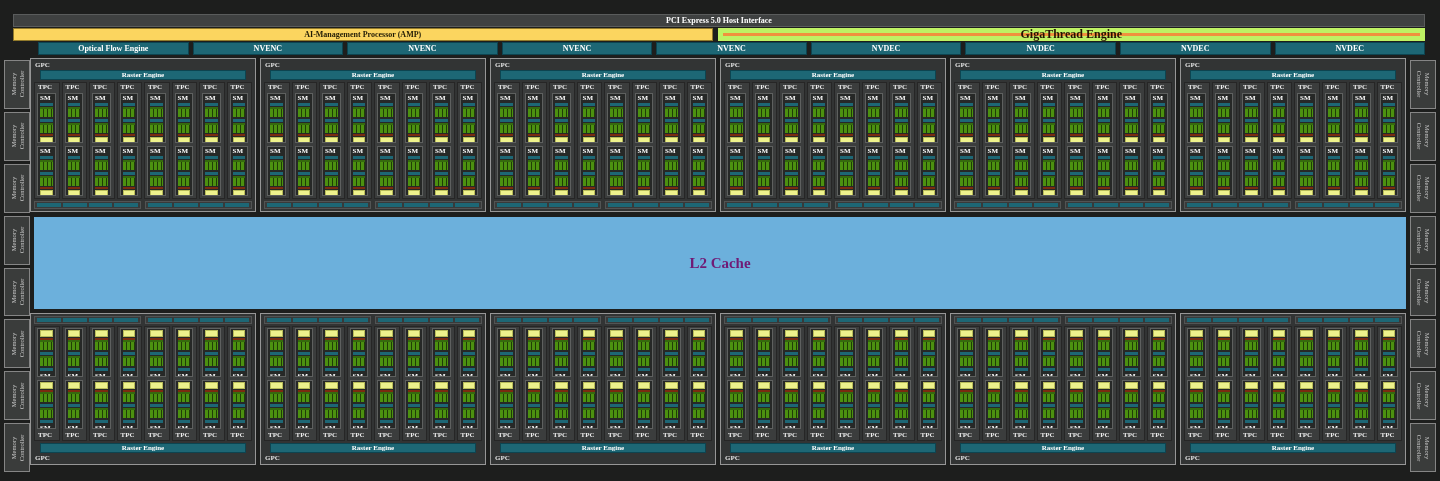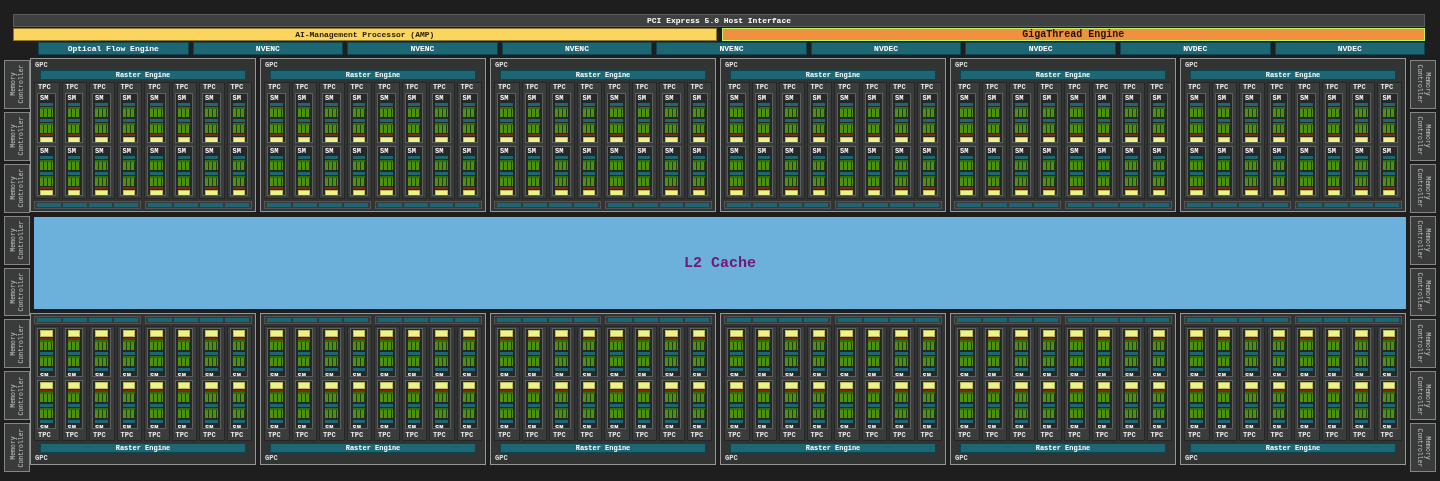--- a/index.html
+++ b/index.html
@@ -4,31 +4,31 @@
 <style>
   :root{
     --bg:#1d1e1d; --teal:#1d6775; --green:#4c9110; --green-dark:#203c07; --green-edge:#356a0d;
     --yellow:#eef28c; --red:#7a2b10; --amp:#fbd55f; --orange:#f0913e; --l2:#6cb0dc;
     --gpc-bg:#323434; --tpc-bg:#3b3d3d; --sm-bg:#262827; --sm-border:#5e605f;
     --panel-border:#969696; --mem-bg:#3a3c3b; --mem-border:#858585; --mem-text:#c9c9c9;
     --pci-bg:#3f4141;
   }
   html,body{margin:0;padding:0;background:var(--bg);}
   .stage{position:relative;width:1440px;height:481px;background:var(--bg);overflow:hidden;
-         font-family:Liberation Mono, monospace;-webkit-font-smoothing:antialiased;}
+         font-family:Liberation Serif, serif;-webkit-font-smoothing:antialiased;}
   .stage *{box-sizing:border-box;}
 
   
   .pci-bar{position:absolute;left:13px;top:14px;width:1412px;height:13px;background:var(--pci-bg);
            border:1px solid #5a5c5c;color:#fff;font-size:8px;font-weight:bold;
            display:flex;align-items:center;justify-content:center;}
   .row2{position:absolute;left:13px;top:28px;width:1412px;height:13px;display:flex;gap:5px;}
   .amp-bar{flex:1;background:var(--amp);border:1px solid #91792a;color:#211c06;font-size:8px;font-weight:bold;
            display:flex;align-items:center;justify-content:center;}
-  .giga-bar{flex:1;background:var(--orange);border:1px solid #bef264;color:#231203;font-size:10px;font-weight:bold;
+  .giga-bar{flex:1;background:var(--orange);border:5px solid #bef264;color:#231203;font-size:12px;font-weight:bold;
            display:flex;align-items:center;justify-content:center;}
   .row3{position:absolute;left:13px;top:42px;width:1412px;height:13px;display:flex;gap:4px;padding-left:25px;}
   .engine-cell{flex:1;background:var(--teal);border:1px solid #0d4450;color:#fff;font-size:8px;font-weight:bold;
            display:flex;align-items:center;justify-content:center;white-space:nowrap;}
 
   
   .mem-col{position:absolute;top:60px;height:412px;width:26px;display:flex;flex-direction:column;gap:3px;}
   .mem-col.left{left:4px;} .mem-col.right{left:1410px;}
   .mem-block{flex:1;background:var(--mem-bg);border:1px solid var(--mem-border);position:relative;}
   .mem-label{position:absolute;left:50%;top:50%;transform:translate(-50%,-50%) rotate(-90deg);

